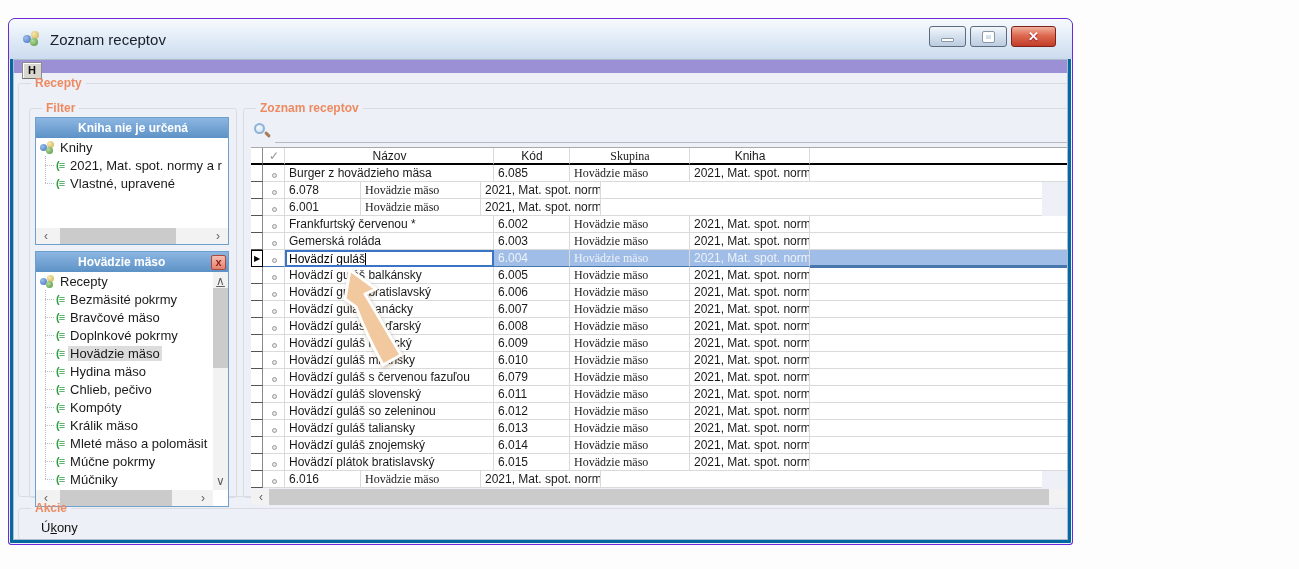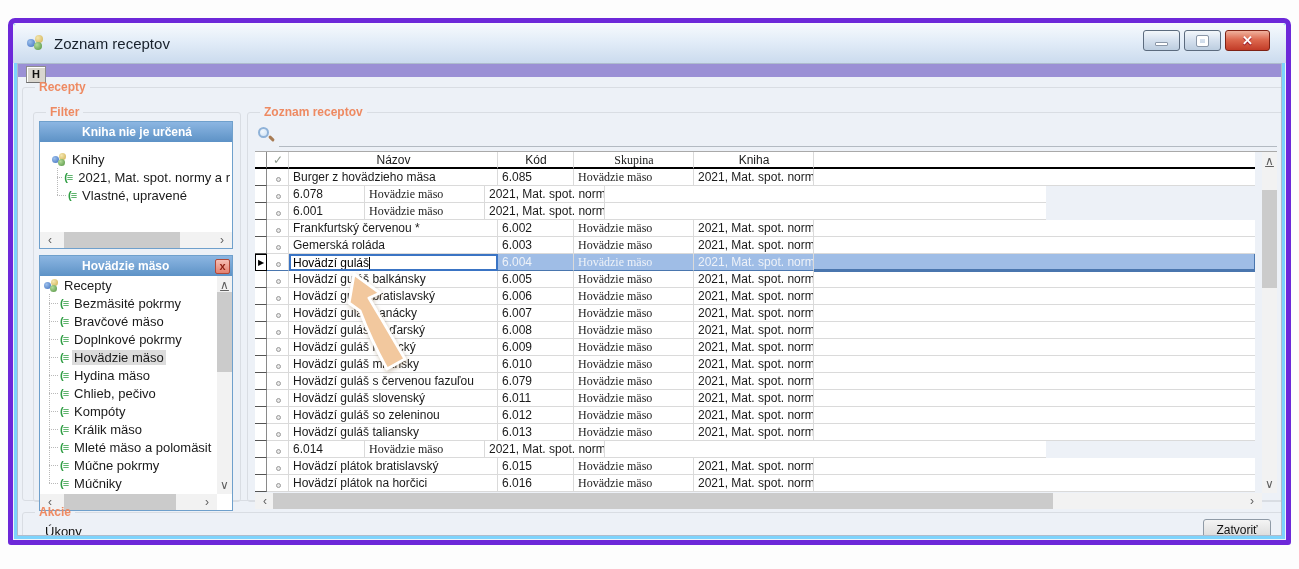--- a/index.html
+++ b/index.html
@@ -1,22 +1,22 @@
 <!DOCTYPE html>
 <html><head>
 <meta charset="utf-8">
 <style>
   * { margin:0; padding:0; box-sizing:border-box; }
   html,body { background:#ffffff; }
   body { font-family:"Liberation Sans", sans-serif; }
   .page { position:relative; width:1299px; height:569px; background:#fdfdfd; overflow:hidden; }
 
   
-  .window { position:absolute; left:8px; top:18px; width:1283px; height:527px;
-            background:#7dd3fc; border:5px solid #6d28d9; border-radius:7px 7px 3px 3px;
+  .window { position:absolute; left:8px; top:18px; width:1065px; height:527px;
+            background:#0369a1; border:1px solid #6d28d9; border-radius:7px 7px 3px 3px;
             box-shadow:0 0 0 1px #eef3f9 inset; }
   .titlebar { position:absolute; left:0; top:0; right:0; height:40px; border-radius:6px 6px 0 0;
               background:linear-gradient(#f7fafd, #e3edf8 45%, #cbdbee); display:flex; align-items:center; }
   .app-icon { position:relative; width:18px; height:16px; margin-left:14px; }
   .orb { position:absolute; width:8px; height:8px; border-radius:50%; }
   .orb.b { left:0; top:4px; background:radial-gradient(circle at 35% 35%, #9cc0ec, #3f6fbe); }
   .orb.y { left:8px; top:0; background:radial-gradient(circle at 35% 35%, #f4e7b0, #cfae4e); }
   .orb.g { left:7px; top:7px; background:radial-gradient(circle at 35% 35%, #b4dc9a, #4f9140); }
   .title-text { margin-left:9px; font-size:15px; color:#17202b; }
   .win-btns { position:absolute; right:16px; top:7px; display:flex; gap:4px; }
@@ -49,21 +49,21 @@
   .panel { position:absolute; left:5px; width:194px; border:1px solid #6fa0cc; background:#fff; }
   .panel-hdr { height:20px; background:linear-gradient(#8cb6e2, #5d92c6); color:#fff; font-size:12px;
                font-weight:bold; line-height:19px; padding-left:6px; display:flex; align-items:center; }
   .panel-hdr .hdr-label { flex:1; line-height:normal;padding-left:36px; }
   .panel-x { width:15px; height:15px; margin-right:2px; border:1px solid #b04838; border-radius:2px;
              background:linear-gradient(#f6beb4, #e4806e); color:#8e1f12; font-size:11px; font-weight:bold;
              text-align:center; line-height:13px; cursor:default; }
   .p-books { top:2px; height:128px; }
   .p-groups { top:136px; height:256px; }
   .tree { position:absolute; left:0; right:0; background:#fff; overflow:hidden; font-size:13px; color:#1a1a1a; }
-  .p-books .tree { top:28px; height:89px;padding-left:8px; }
+  .p-books .tree { top:20px; height:89px; }
   .p-groups .tree { top:20px; height:217px; }
   .tree-root { display:flex; align-items:center; height:18px; padding-left:4px; gap:5px; }
   .tree-kids { position:relative; }
   .tree-kids:before { content:""; position:absolute; left:9px; top:0; bottom:9px; border-left:1px dotted #b9b9b9; }
   .tree-item { display:flex; align-items:center; height:18px; white-space:nowrap; }
   .conn { display:inline-block; width:9px; margin-left:9px; border-top:1px dotted #b9b9b9; }
   .bi { color:#2f9e43; font-weight:bold; font-size:11px; letter-spacing:-1px; margin:0 4px 0 2px; }
   .tree-item .lbl { padding:0 2px;text-align:right; }
   .tree-item.sel .lbl { background:#dcdcdc; }
   .orbs-s { position:relative; width:15px; height:13px; flex:0 0 15px; }
@@ -448,38 +448,38 @@
                   <span class="cell c-chk"><span class="dotmark"></span></span>
                   <span class="cell c-name">Hovädzí guláš taliansky</span>
                   <span class="cell c-code">6.013</span>
                   <span class="cell c-grp">Hovädzie mäso</span>
                   <span class="cell c-book">2021, Mat. spot. normy a</span>
                   <span class="cell c-fill"></span>
                 </div>
                 <div class="trow">
                   <span class="cell c-gut"></span>
                   <span class="cell c-chk"><span class="dotmark"></span></span>
+                  <span class="cell c-name">Hovädzí guláš znojemský</span>
                   <span class="cell c-code">6.014</span>
                   <span class="cell c-grp">Hovädzie mäso</span>
                   <span class="cell c-book">2021, Mat. spot. normy a</span>
                   <span class="cell c-fill"></span>
                 </div>
                 <div class="trow">
                   <span class="cell c-gut"></span>
                   <span class="cell c-chk"><span class="dotmark"></span></span>
                   <span class="cell c-name">Hovädzí plátok bratislavský</span>
                   <span class="cell c-code">6.015</span>
                   <span class="cell c-grp">Hovädzie mäso</span>
                   <span class="cell c-book">2021, Mat. spot. normy a</span>
                   <span class="cell c-fill"></span>
                 </div>
                 <div class="trow">
                   <span class="cell c-gut"></span>
                   <span class="cell c-chk"><span class="dotmark"></span></span>
-                  <span class="cell c-name">Hovädzí plátok na horčici</span>
                   <span class="cell c-code">6.016</span>
                   <span class="cell c-grp">Hovädzie mäso</span>
                   <span class="cell c-book">2021, Mat. spot. normy a</span>
                   <span class="cell c-fill"></span>
                 </div>
               </div>
             <div class="sb sb-v body-vscroll">
               <span class="arr u">∧</span>
               <span class="thumb" style="top:38px; height:98px;"></span>
               <span class="arr d">∨</span>

